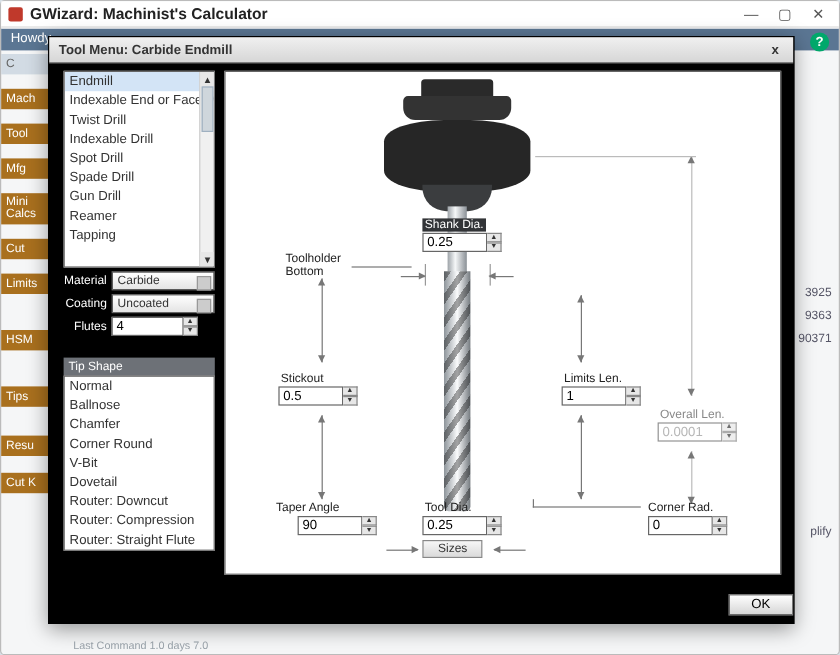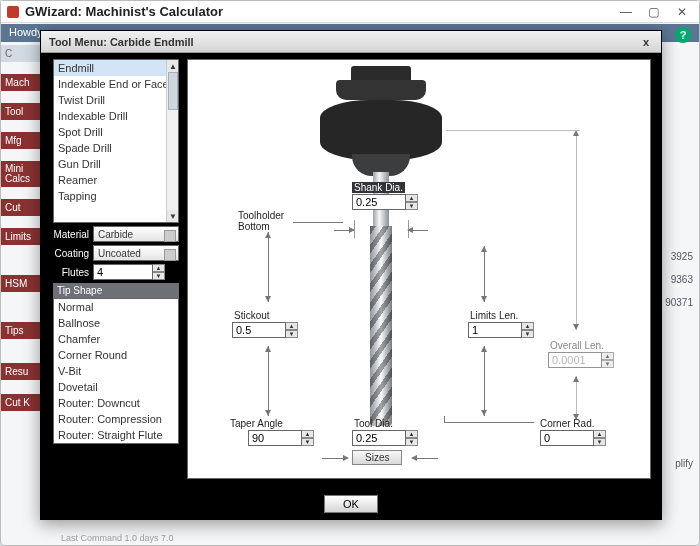--- a/index.html
+++ b/index.html
@@ -7,23 +7,23 @@
   
   .app-frame { position:absolute; inset:0; background:#f5f6f7; border:1px solid #bbb; border-radius:4px; }
   .titlebar { height:22px; background:#fff; border-bottom:1px solid #ddd; display:flex; align-items:center; padding:0 6px; }
   .titlebar .ticon { width:12px; height:12px; background:#c0392b; margin-right:6px; border-radius:2px; }
   .titlebar .title { flex:1; font-size:13px; color:#222;font-weight:bold; }
   .wbtns { display:flex; gap:14px; margin-right:4px; }
   .wbtn { width:14px; height:14px; display:flex; align-items:center; justify-content:center; font-size:12px; color:#555; }
   
   .howdy { position:absolute; top:23px; left:0; right:0; height:18px; background:#5b7693; color:#fff; font-size:11px; padding:2px 8px; }
   .bg-sidebar { position:absolute; top:44px; left:0; width:52px; font-size:10px; }
-  .bg-label { background:#7f1d1d; color:#fff; padding:3px 4px; margin-bottom:12px; opacity:.9; }
+  .bg-label { background:#a16207; color:#fff; padding:3px 4px; margin-bottom:12px; opacity:.9; }
   .right-faded { position:absolute; top:238px; right:6px; font-size:10px; color:#556; }
-  .right-faded div { margin-bottom:8px; text-align:right;margin-top:12px; }
+  .right-faded div { margin-bottom:8px; text-align:right; }
   .help-circle { position:absolute; top:26px; right:8px; width:16px; height:16px; border-radius:50%; background:#00a86b; color:#fff; font-weight:bold; display:flex; align-items:center; justify-content:center; font-size:11px; }
   .footer { position:absolute; bottom:2px; left:60px; font-size:9px; color:#9aa3ab; }
 
   
   .dialog { position:absolute; top:30px; left:40px; width:622px; height:490px; background:#000; border:1px solid #000; box-shadow:0 4px 16px rgba(0,0,0,.4); }
   .dlg-title { height:22px; background:linear-gradient(#f0f0f0,#d6d6d6); border-bottom:1px solid #999; display:flex; align-items:center; padding:0 8px; font-size:11px; font-weight:bold; color:#333;}
   .dlg-title .x { width:14px; height:14px; display:flex; align-items:center; justify-content:center; font-weight:bold; cursor:pointer; }
   .dlg-body { position:absolute; top:22px; left:0; right:0; bottom:0; background:#000; }
   
   .left-panel { position:absolute; top:6px; left:12px; width:126px; }
@@ -35,21 +35,21 @@
   .scroll-up{top:0;} .scroll-down{bottom:0;}
   .scroll-thumb{ position:absolute; top:12px; left:1px; width:10px; height:38px; background:#cfd6dc; border:1px solid #9fb0c0;}
   .prop-row { display:flex; align-items:center; margin-top:3px; }
   .prop-label { flex:0 0 40px; color:#fff; font-size:10px; text-align:right; padding-right:4px; }
   .prop-select { flex:1; height:16px; background:linear-gradient(#fff,#e4e4e4); border:1px solid #666; font-size:10px; padding-left:4px; position:relative; display:flex; align-items:center;}
   .prop-select::after { content:""; position:absolute; right:2px; top:3px; width:10px; height:10px; background:#ccc; border:1px solid #999; }
   .spinner { display:flex; }
   .spinner input { width:60px; height:16px; border:1px solid #666; font-size:11px; padding:0 3px;}
   .spin-btns { width:12px; display:flex; flex-direction:column; }
   .spin-btns div { height:8px; background:#e7e7e7; border:1px solid #888; border-left:none; font-size:6px; text-align:center; line-height:6px;}
-  .section-head { background:#6d7177; color:#fff; font-size:10px; padding:2px 4px; margin-top:3px;}
+  .section-head { background:#6d7177; color:#fff; font-size:10px; padding:2px 4px; margin-top:18px;}
   .tip-list { background:#fff; border:1px solid #666; }
   .tip-list .item { padding:2px 4px; font-size:11px; cursor:default;}
   
   .diagram { position:absolute; top:6px; left:146px; right:10px; bottom:40px; background:#fff; border:1px solid #666;}
   .diagram .endmill { position:absolute; left:130px; top:6px; width:126px; }
   .collet { width:126px; height:106px; position:relative; }
   .collet .sh1 { position:absolute; top:0; left:33px; width:60px; height:14px; background:#2a2a2a; border-radius:3px 3px 0 0; }
   .collet .sh2 { position:absolute; top:14px; left:18px; width:90px; height:20px; background:#333; border-radius:4px 4px 10px 10px; }
   .collet .sh3 { position:absolute; top:34px; left:2px; width:122px; height:60px; background:#262626; border-radius:50px/18px; }
   .collet .sh4 { position:absolute; top:88px; left:34px; width:58px; height:22px; background:#3b3d3f; border-radius:0 0 20px 20px; }
@@ -65,21 +65,21 @@
   .arrow-v { position:absolute; width:1px; background:#777; }
   .arrow-v::before,.arrow-v::after{content:"";position:absolute;left:-3px;width:0;height:0;border-left:3.5px solid transparent;border-right:3.5px solid transparent;}
   .arrow-v.up-down::before{top:0;border-bottom:6px solid #777;}
   .arrow-v.up-down::after{bottom:0;border-top:6px solid #777;}
   .arrow-h-in { position:absolute; height:1px; background:#777; }
   .arrow-h-in::after { content:""; position:absolute; right:-1px; top:-3px; border-top:3.5px solid transparent; border-bottom:3.5px solid transparent; border-left:6px solid #777; }
   .arrow-h-in.left::after { right:auto; left:-1px; border-left:none; border-right:6px solid #777; }
   .tick { position:absolute; background:#999; }
   .conn { position:absolute; border-top:1px solid #777; }
   .conn.v { border-top:none; border-left:1px solid #777; }
-  .ok-bar { position:absolute; bottom:6px; left:0; right:0; display:flex; justify-content:center;margin-top:36px; }
+  .ok-bar { position:absolute; bottom:6px; left:0; right:0; display:flex; justify-content:flex-end;margin-top:36px; }
   .ok-btn { background:linear-gradient(#fff,#d5d5d5); border:1px solid #777; padding:2px 18px; font-size:11px;}
 </style>
 </head>
 <body>
 
 <div class="app-frame">
   <div class="titlebar">
     <div class="ticon"></div>
     <div class="title">GWizard: Machinist's Calculator</div>
     <div class="wbtns">

